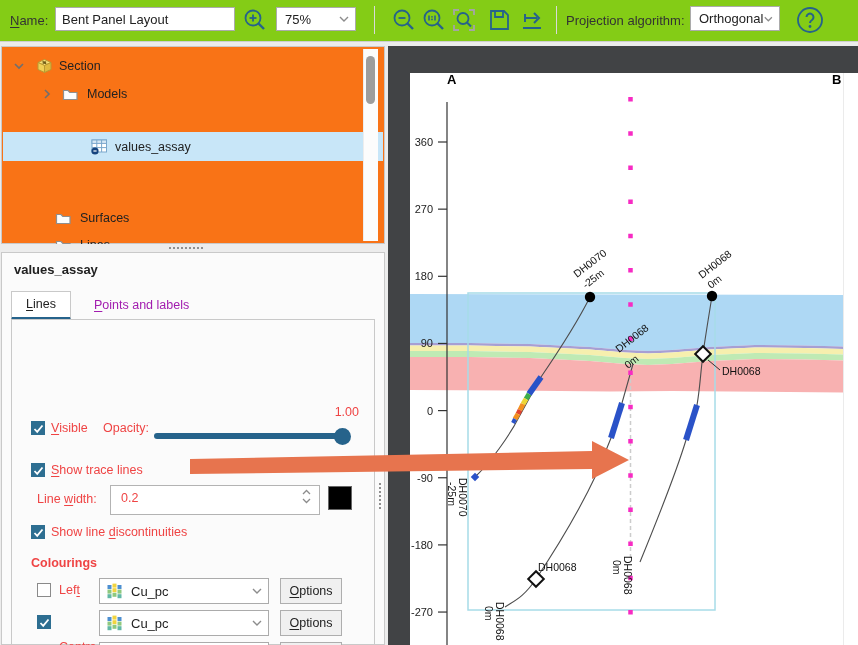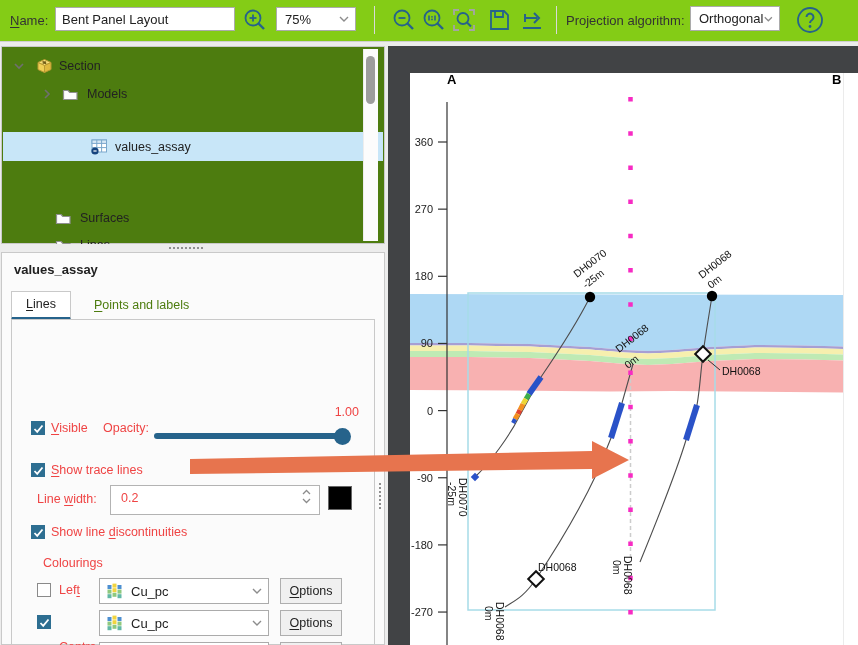--- a/index.html
+++ b/index.html
@@ -11,35 +11,35 @@
   
   .toolbar{left:0;top:0;width:858px;height:41px;background:#84cc16;border-bottom:1px solid #cfcfcf;}
   .tb-label{top:13px;color:#333;}
   .tb-input{left:55px;top:7px;width:166px;height:22px;border:1px solid #ababab;background:#fff;
             font-family:"Liberation Sans",sans-serif;font-size:13px;padding:0 6px;color:#222;}
   .combo{background:#fff;border:1px solid #ababab;display:flex;align-items:center;box-sizing:border-box;}
   .combo .val{flex:1;padding-left:8px;color:#222;}
   .sep{width:1px;background:#d9d9d9;top:6px;height:28px;}
   .icnbtn{width:28px;height:28px;top:6px;display:flex;align-items:center;justify-content:center;}
   
-  .tree-panel{left:1px;top:46px;width:384px;height:198px;background:#4d7c0f;border:1px solid #c9c9c9;box-sizing:border-box;}
+  .tree-panel{left:1px;top:46px;width:384px;height:198px;background:#f97316;border:1px solid #c9c9c9;box-sizing:border-box;}
   .tree-row{position:absolute;left:1px;right:1px;height:28px;}
   .tree-row.sel{background:#c8e6f8;}
   .tree-lbl{position:absolute;top:7px;font-size:12.5px;color:#222;}
   .chev{position:absolute;top:8px;width:12px;height:12px;}
   .ticon{position:absolute;top:6px;width:17px;height:16px;}
   .vscroll{position:absolute;right:6px;top:2px;width:14px;bottom:2px;border-left:1px solid #ededed;background:#fcfcfc;}
   .vthumb{position:absolute;left:2px;top:7px;width:9px;height:48px;background:#9d9d9d;border-radius:5px;}
   .split-h{left:1px;top:244px;width:384px;height:8px;background:#ececec;}
   .grip-h{left:168px;top:3px;width:34px;border-top:2px dotted #8f8f8f;height:0;}
   .props{left:1px;top:252px;width:384px;height:393px;background:#fbfbfb;border:1px solid #c9c9c9;box-sizing:border-box;}
   .props-title{left:12px;top:9px;font-weight:bold;font-size:13px;color:#222;}
   .tab-active{left:9px;top:38px;width:58px;height:25px;background:#fff;border:1px solid #c9c9c9;
               border-bottom:3px solid #26638b;text-align:center;line-height:25px;font-size:12.5px;color:#222;}
-  .tab-inactive{left:80px;top:40px;height:25px;line-height:25px;padding:0 12px;font-size:12.5px;color:#4d7c0f;}
+  .tab-inactive{left:80px;top:40px;height:25px;line-height:25px;padding:0 12px;font-size:12.5px;color:#a21caf;}
   .groupbox{left:9px;top:66px;width:362px;height:420px;border:1px solid #c9c9c9;}
   .cb{position:absolute;width:14px;height:14px;border:1px solid #8a8a8a;background:#fff;box-sizing:border-box;}
   .cb.on{background:#2d6e91;border-color:#2d6e91;}
   .cb svg{position:absolute;left:1px;top:2px;}
   .flabel{position:absolute;font-size:12.5px;color:#ef4444;}
   .slider-track{position:absolute;background:#26638b;border-radius:3px;}
   .slider-thumb{position:absolute;width:17px;height:17px;border-radius:50%;background:#26638b;}
   .spinbox{position:absolute;background:#fff;border:1px solid #b3b3b3;box-sizing:border-box;}
   .spin-arrows{position:absolute;right:8px;top:3px;display:flex;flex-direction:column;gap:3px;align-items:center;}
   .swatch{position:absolute;width:24px;height:24px;background:#000;border:1px solid #666;box-sizing:border-box;}
@@ -229,21 +229,21 @@
     </div>
     <div class="swatch" style="left:316px;top:166px;"></div>
 
     <div class="cb on" style="left:19px;top:205px;">
       <svg width="11" height="10" viewBox="0 0 11 10">
           <polyline points="1.5,5 4.2,7.8 9.5,1.5" fill="none" stroke="#fff" stroke-width="1.8"></polyline>
         </svg>
     </div>
     <span class="flabel" style="left:39px;top:205px;"><span>Show line </span><span class="u">d</span><span>iscontinuities</span></span>
 
-    <span class="flabel" style="left:31px;top:236px;font-weight:normal;">Colourings</span>
+    <span class="flabel" style="left:19px;top:236px;font-weight:bold;">Colourings</span>
 
     <div class="cb" style="left:25px;top:263px;"></div>
     <span class="flabel" style="left:47px;top:263px;"><span>Lef</span><span class="u">t</span><span></span></span>
     <div class="combo" style="position:absolute;left:87px;top:258px;width:170px;height:26px;">
       <svg width="16" height="16" viewBox="0 0 16 16" style="margin-left:7px">
         <rect x="0.5" y="2" width="4" height="4" fill="#4d8fd1"></rect>
           <rect x="5.5" y="0.6" width="4" height="4" fill="#f1d43f"></rect>
           <rect x="10.5" y="2" width="4" height="4" fill="#4d8fd1"></rect>
         <rect x="0.5" y="6.6" width="4" height="4" fill="#8ec97e"></rect>
           <rect x="5.5" y="5.2" width="4" height="4" fill="#f1d43f"></rect>

